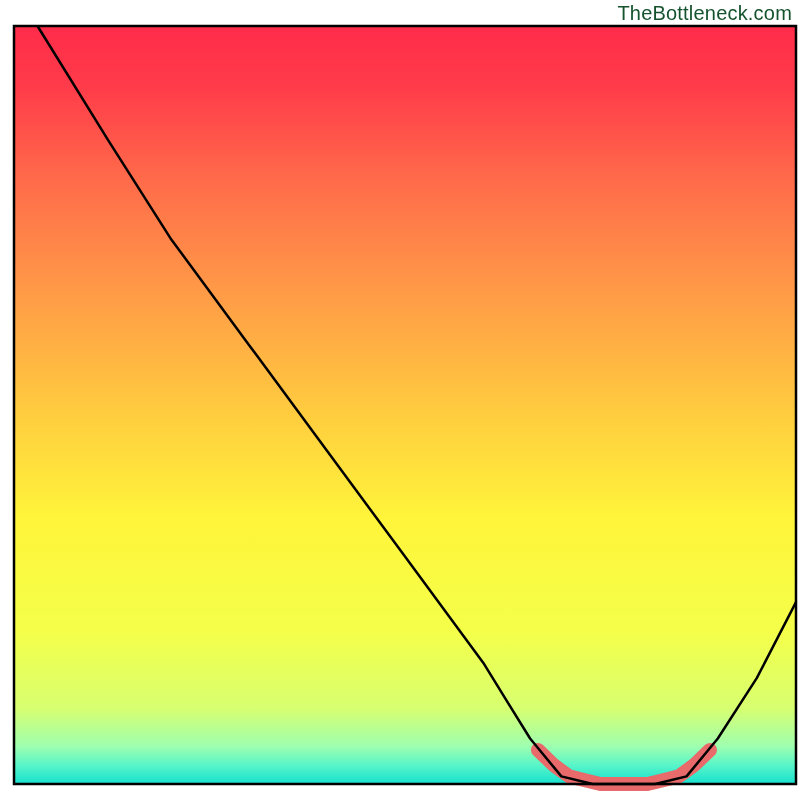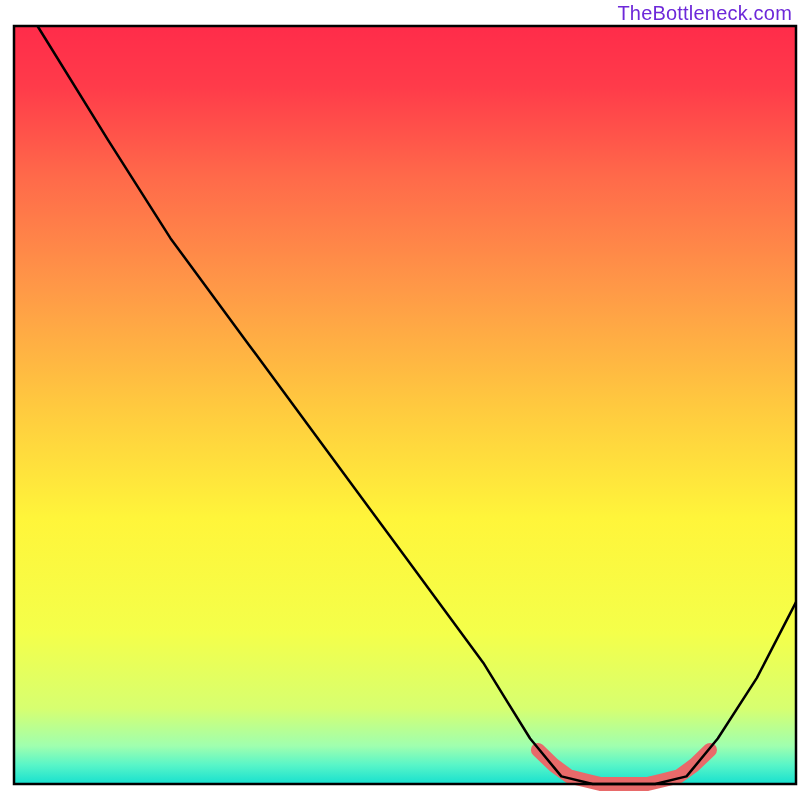--- a/index.html
+++ b/index.html
@@ -8,21 +8,21 @@
     width: 800px;
     height: 800px;
     overflow: hidden;
     background: #ffffff;
     font-family: Arial, Helvetica, sans-serif;
   }
   .watermark {
     position: absolute;
     top: 2px;
     right: 8px;
-    color: #6d28d9;
+    color: #14532d;
     font-size: 20px;
     font-weight: 500;
     letter-spacing: 0.2px;
   }
   .chart-wrap {
     position: absolute;
     left: 0;
     top: 0;
     width: 800px;
     height: 800px;

